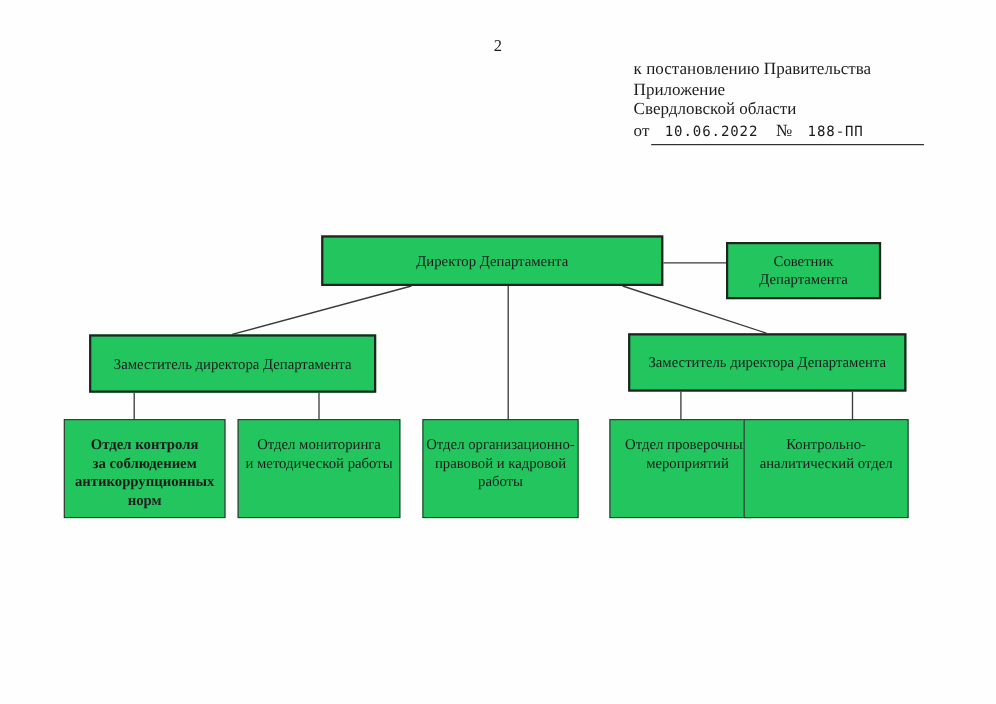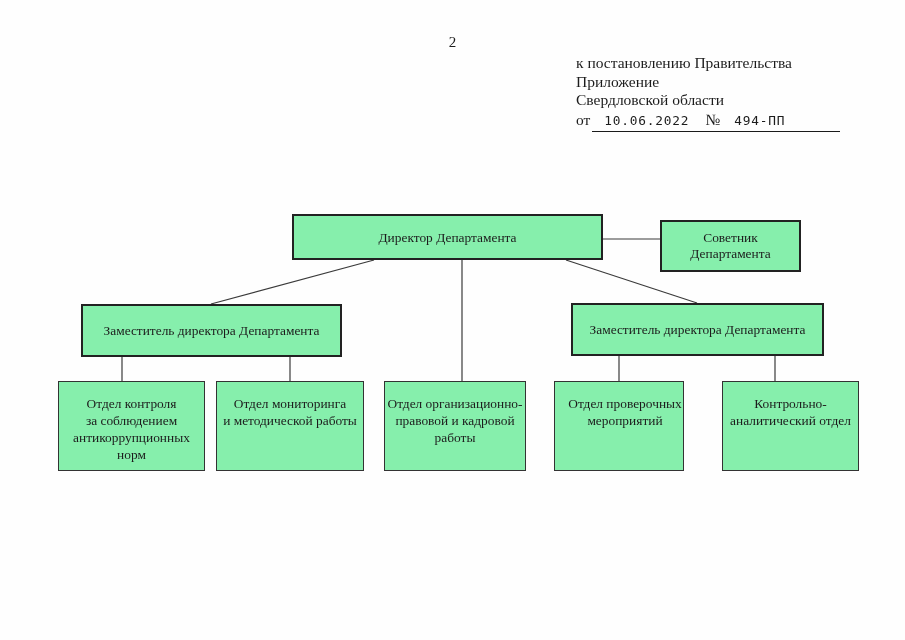--- a/index.html
+++ b/index.html
@@ -64,59 +64,59 @@
     left: 0; top: 0;
     width: 905px; height: 640px;
   }
   .connectors line { stroke: #3a3a3a; stroke-width: 1.2; }
 
   
   .box {
     position: absolute;
     box-sizing: border-box;
     border: 2px solid #222222;
-    background: #86efac;
+    background: #22c55e;
     display: flex;
     align-items: center;
     justify-content: center;
     text-align: center;
     white-space: pre-line;
     font-size: 13.4px;
     line-height: 17px;
   }
   .box-director   { left: 292px; top: 214px; width: 311px; height: 46px; }
   .box-advisor    { left: 660px; top: 220px; width: 141px; height: 52px; line-height: 16px; }
   .box-deputy-l   { left:  81px; top: 304px; width: 261px; height: 53px; }
   .box-deputy-r   { left: 571px; top: 303px; width: 253px; height: 53px; }
   .box-dept {
     border-width: 1.5px;
     border-color: #333333;
     align-items: flex-start;
     padding-top: 13px;
     top: 381px;
     height: 90px;
   }
-  .box-dept-1 { left:  58px; width: 147px; }
+  .box-dept-1 { left:  58px; width: 147px; font-weight: bold; }
   .box-dept-2 { left: 216px; width: 148px; }
   .box-dept-3 { left: 384px; width: 142px; }
   .box-dept-4 { left: 554px; width: 130px; padding-left: 12px; }
-  .box-dept-5 { left: 722px; width: 137px; }
+  .box-dept-5 { left: 676px; width: 150px; }
 </style>
 </head>
 <body>
 
 <div class="page">
 
   <div class="page-number">2</div>
 
   <div class="annex">
     <div>к постановлению Правительства</div>
     <div>Приложение</div>
     <div>Свердловской области</div>
-    <div class="issued-line"><span>от</span><span class="fill"><span class="val val-date">10.06.2022</span><span class="num-sign">№</span><span class="val val-num">494-ПП</span></span></div>
+    <div class="issued-line"><span>от</span><span class="fill"><span class="val val-date">10.06.2022</span><span class="num-sign">№</span><span class="val val-num">188-ПП</span></span></div>
   </div>
 
 
   <svg class="connectors" viewBox="0 0 905 640" xmlns="http://www.w3.org/2000/svg">
     <line x1="603" y1="239" x2="660" y2="239"></line>
     <line x1="374" y1="260" x2="211" y2="304"></line>
     <line x1="462" y1="260" x2="462" y2="381"></line>
     <line x1="566" y1="260" x2="697" y2="303"></line>
     <line x1="122" y1="357" x2="122" y2="381"></line>
     <line x1="290" y1="357" x2="290" y2="381"></line>

